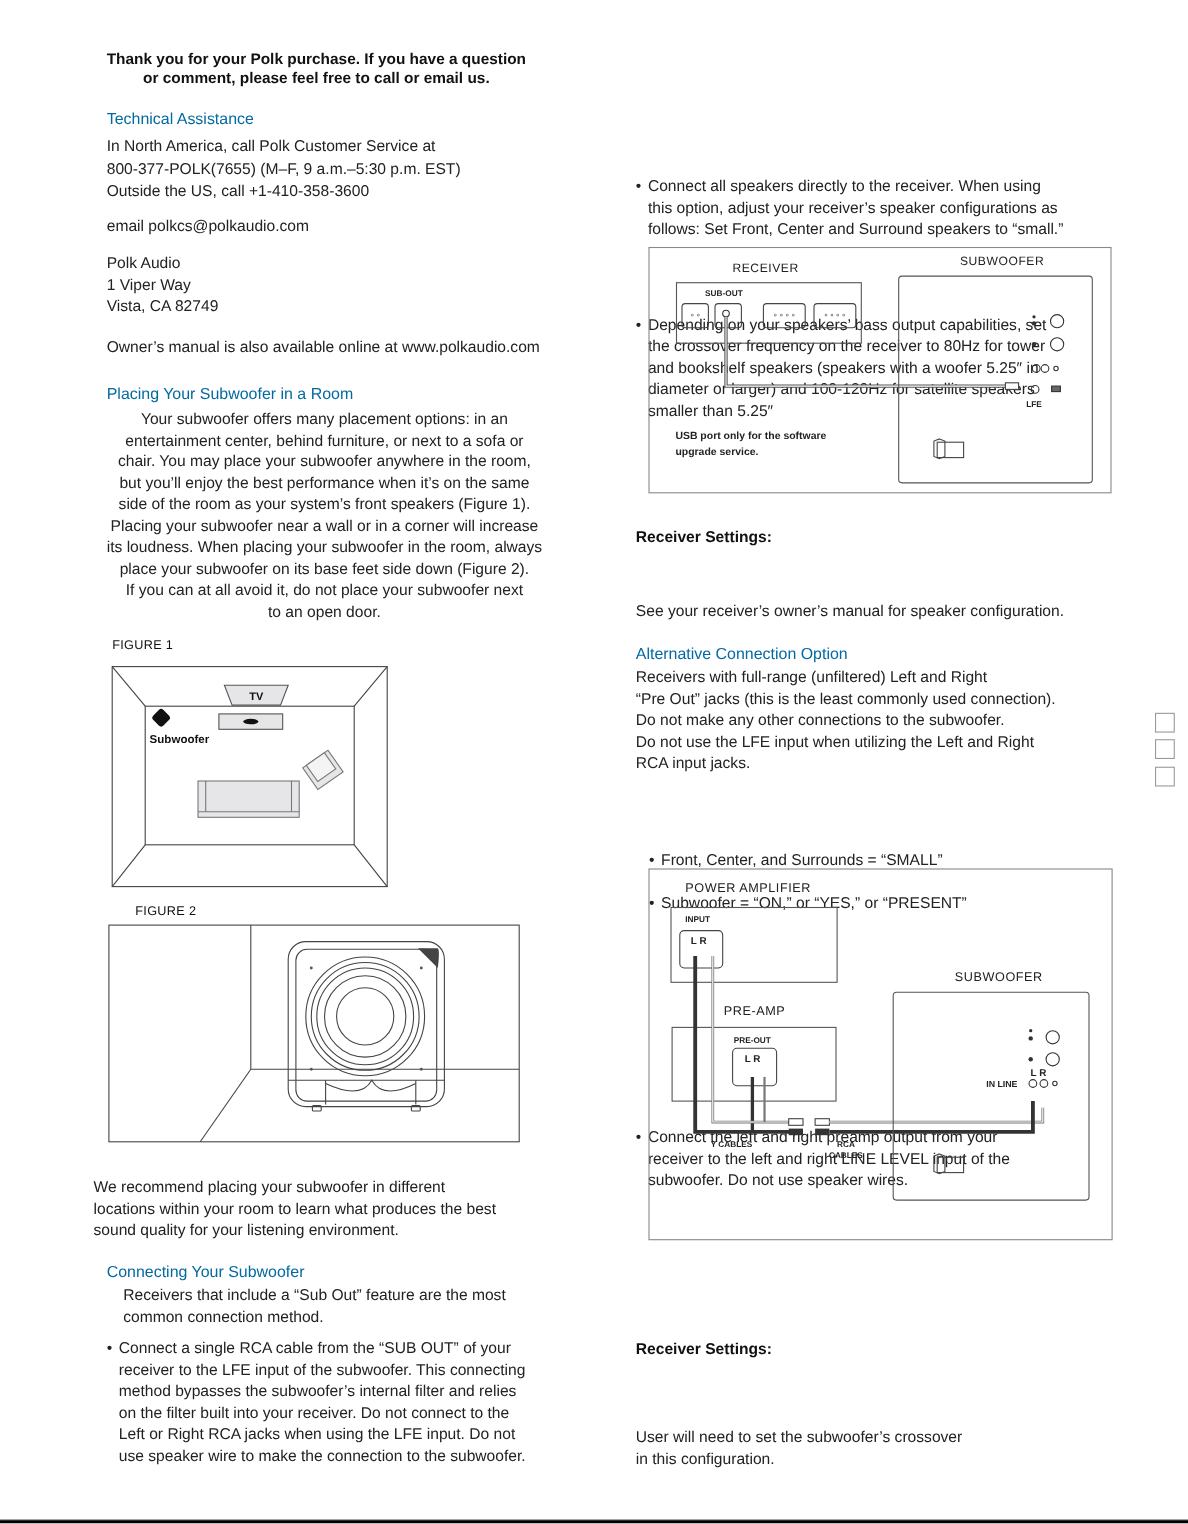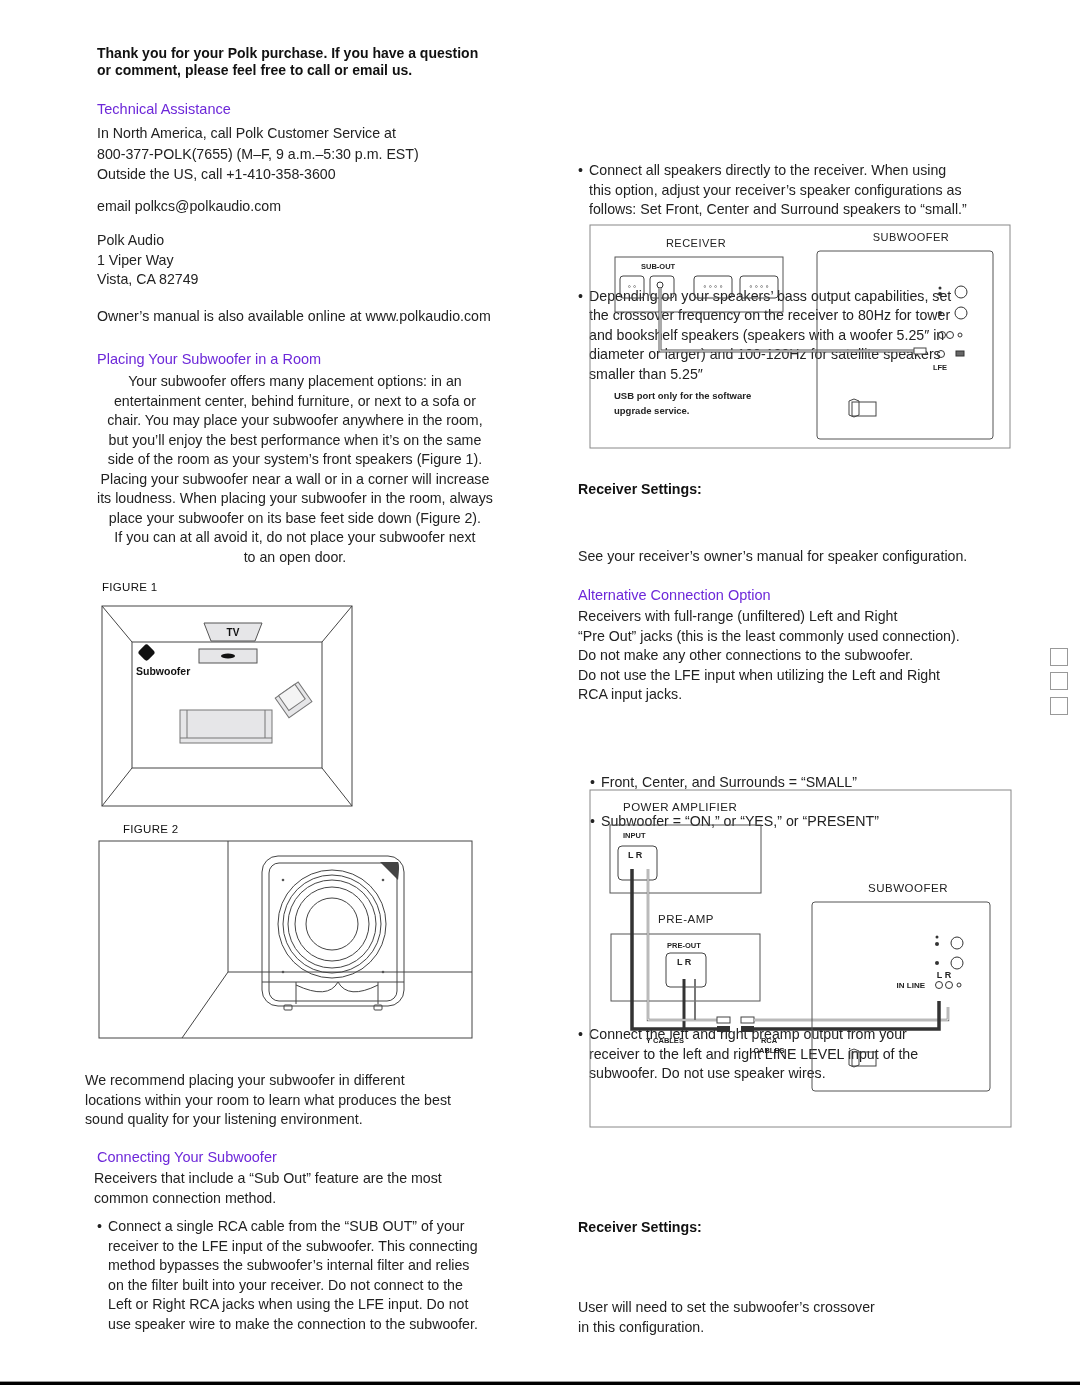--- a/index.html
+++ b/index.html
@@ -3,22 +3,22 @@
 <meta charset="utf-8">
 <style>
   html, body { margin: 0; padding: 0; }
   body {
     width: 1080px; height: 1385px; position: relative; overflow: hidden;
     background: #ffffff; color: #1a1a1a;
     font-family: "Liberation Sans", sans-serif;
   }
   .abs { position: absolute; }
   .txt { font-size: 14.2px; line-height: 19.5px; color: #222; }
-  .red { color: #6d28d9; font-size: 14.5px; }
-  .bold { font-weight: bold; }
+  .red { color: #0369a1; font-size: 14.5px; }
+  .bold { font-weight: bold; text-align: center; }
   .bullet { position: relative; padding-left: 11px; }
   .bullet::before { content: "•"; position: absolute; left: 0; top: 0; }
   .subbullet { position: relative; padding-left: 23px; }
   .subbullet::before { content: "•"; position: absolute; left: 12px; top: 0; }
   .fig-label { font-size: 11.5px; font-weight: normal; color: #111; letter-spacing: 0.3px; }
   svg text { font-family: "Liberation Sans", sans-serif; }
   .side-box { position: absolute; left: 1050px; width: 16px; height: 16px; border: 1px solid #999; background: #fff; }
   .bottom-bar { position: absolute; left: 0; top: 1382px; width: 1080px; height: 3px; background: #000; }
   .bottom-grey { position: absolute; left: 0; top: 1381px; width: 1080px; height: 1px; background: #999; }
 </style>
@@ -113,21 +113,21 @@
   <path d="M282 22 L300 22 Q302 24 300 40 Z" fill="#444"></path>
 </svg>
 
 <div class="abs txt" style="left:85px;top:1071px;">
   <div>We recommend placing your subwoofer in different</div>
   <div>locations within your room to learn what produces the best</div>
   <div>sound quality for your listening environment.</div>
 </div>
 
 <div class="abs red" style="left:97px;top:1149px;text-align:center;">Connecting Your Subwoofer</div>
-<div class="abs txt" style="left:94px;top:1169px;">
+<div class="abs txt" style="left:112px;top:1169px;">
   <div>Receivers that include a “Sub Out” feature are the most</div>
   <div>common connection method.</div>
 </div>
 <div class="abs txt bullet" style="left:97px;top:1217px;">
   <div>Connect a single RCA cable from the “SUB OUT” of your</div>
   <div>receiver to the LFE input of the subwoofer. This connecting</div>
   <div>method bypasses the subwoofer’s internal filter and relies</div>
   <div>on the filter built into your receiver. Do not connect to the</div>
   <div>Left or Right RCA jacks when using the LFE input. Do not</div>
   <div>use speaker wire to make the connection to the subwoofer.</div>

